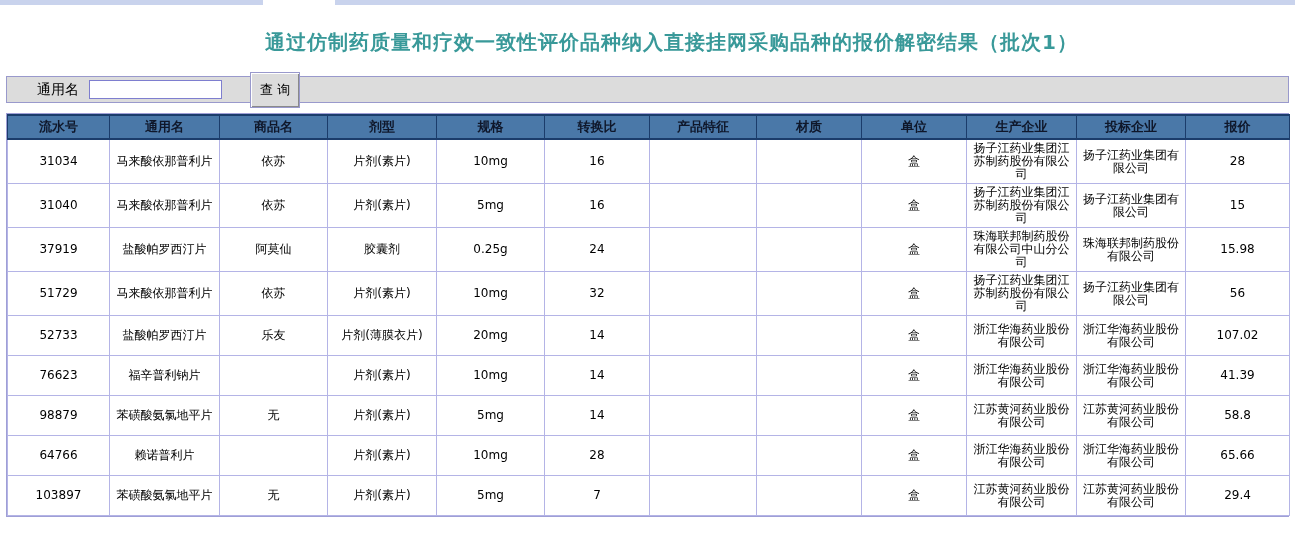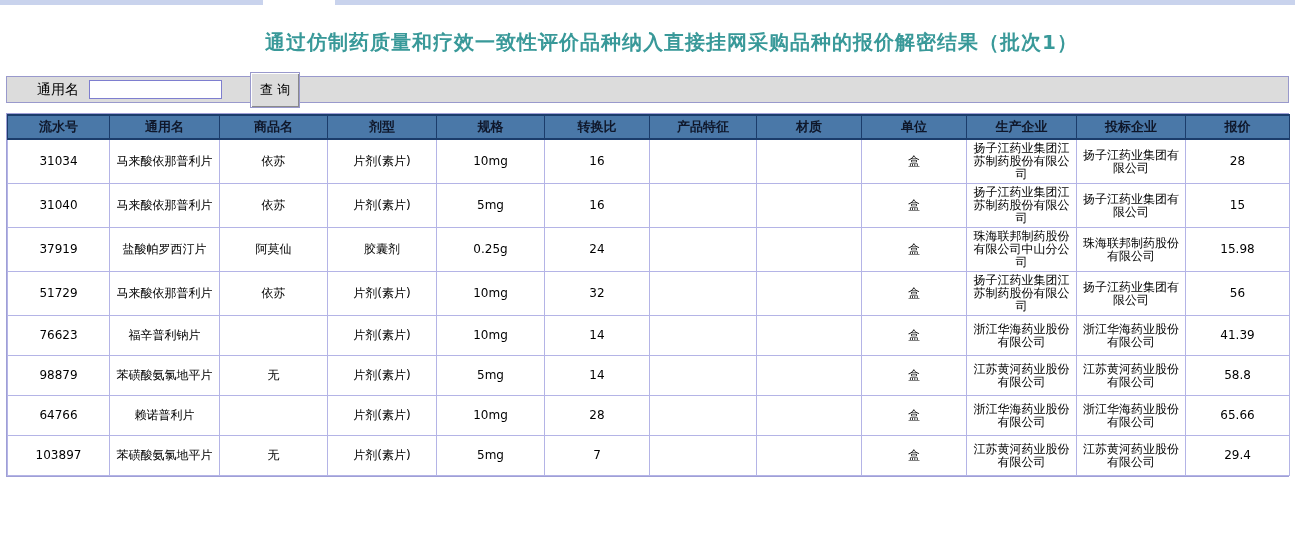--- a/index.html
+++ b/index.html
@@ -189,20 +189,34 @@
           <td>10mg</td>
           <td>32</td>
           <td></td>
           <td></td>
           <td>盒</td>
           <td>扬子江药业集团江苏制药股份有限公司</td>
           <td>扬子江药业集团有限公司</td>
           <td>56</td>
         </tr>
         <tr>
+          <td>52733</td>
+          <td>盐酸帕罗西汀片</td>
+          <td>乐友</td>
+          <td>片剂(薄膜衣片)</td>
+          <td>20mg</td>
+          <td>14</td>
+          <td></td>
+          <td></td>
+          <td>盒</td>
+          <td>浙江华海药业股份有限公司</td>
+          <td>浙江华海药业股份有限公司</td>
+          <td>107.02</td>
+        </tr>
+        <tr>
           <td>76623</td>
           <td>福辛普利钠片</td>
           <td></td>
           <td>片剂(素片)</td>
           <td>10mg</td>
           <td>14</td>
           <td></td>
           <td></td>
           <td>盒</td>
           <td>浙江华海药业股份有限公司</td>

